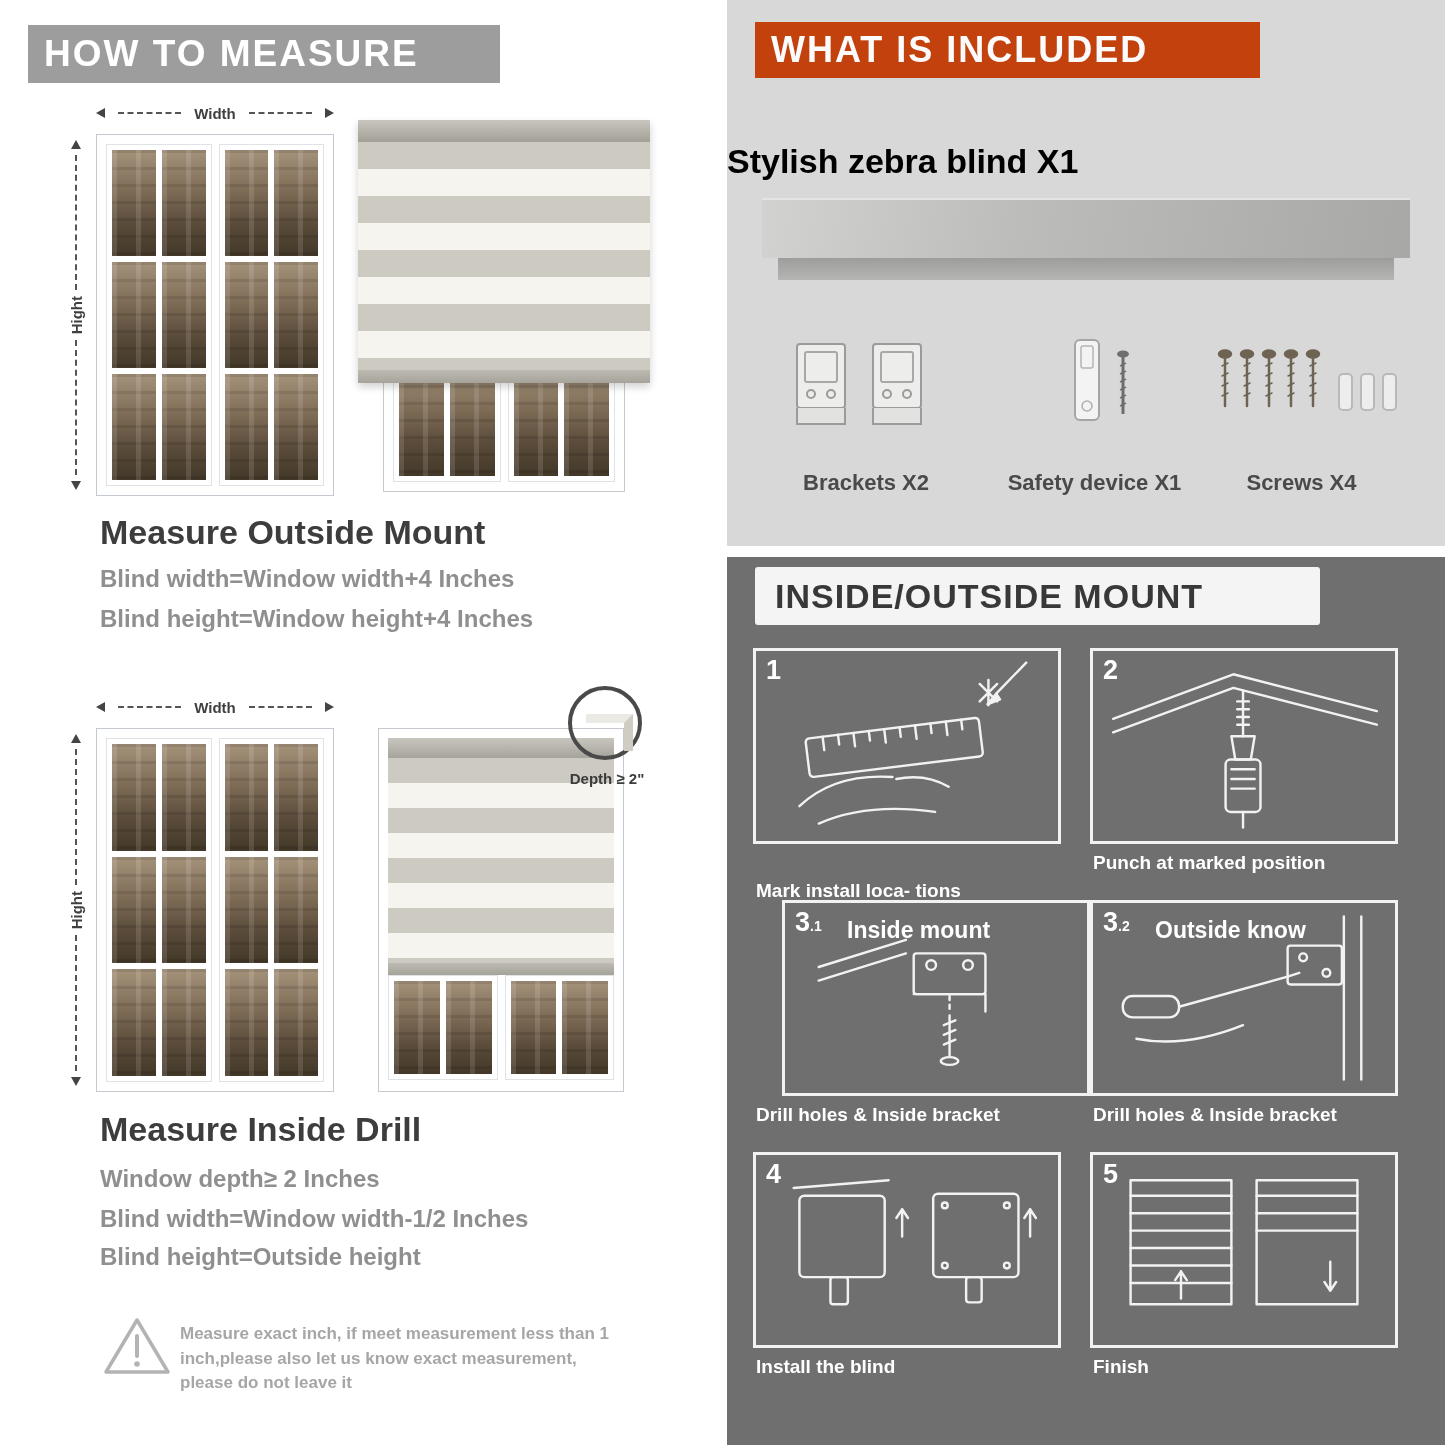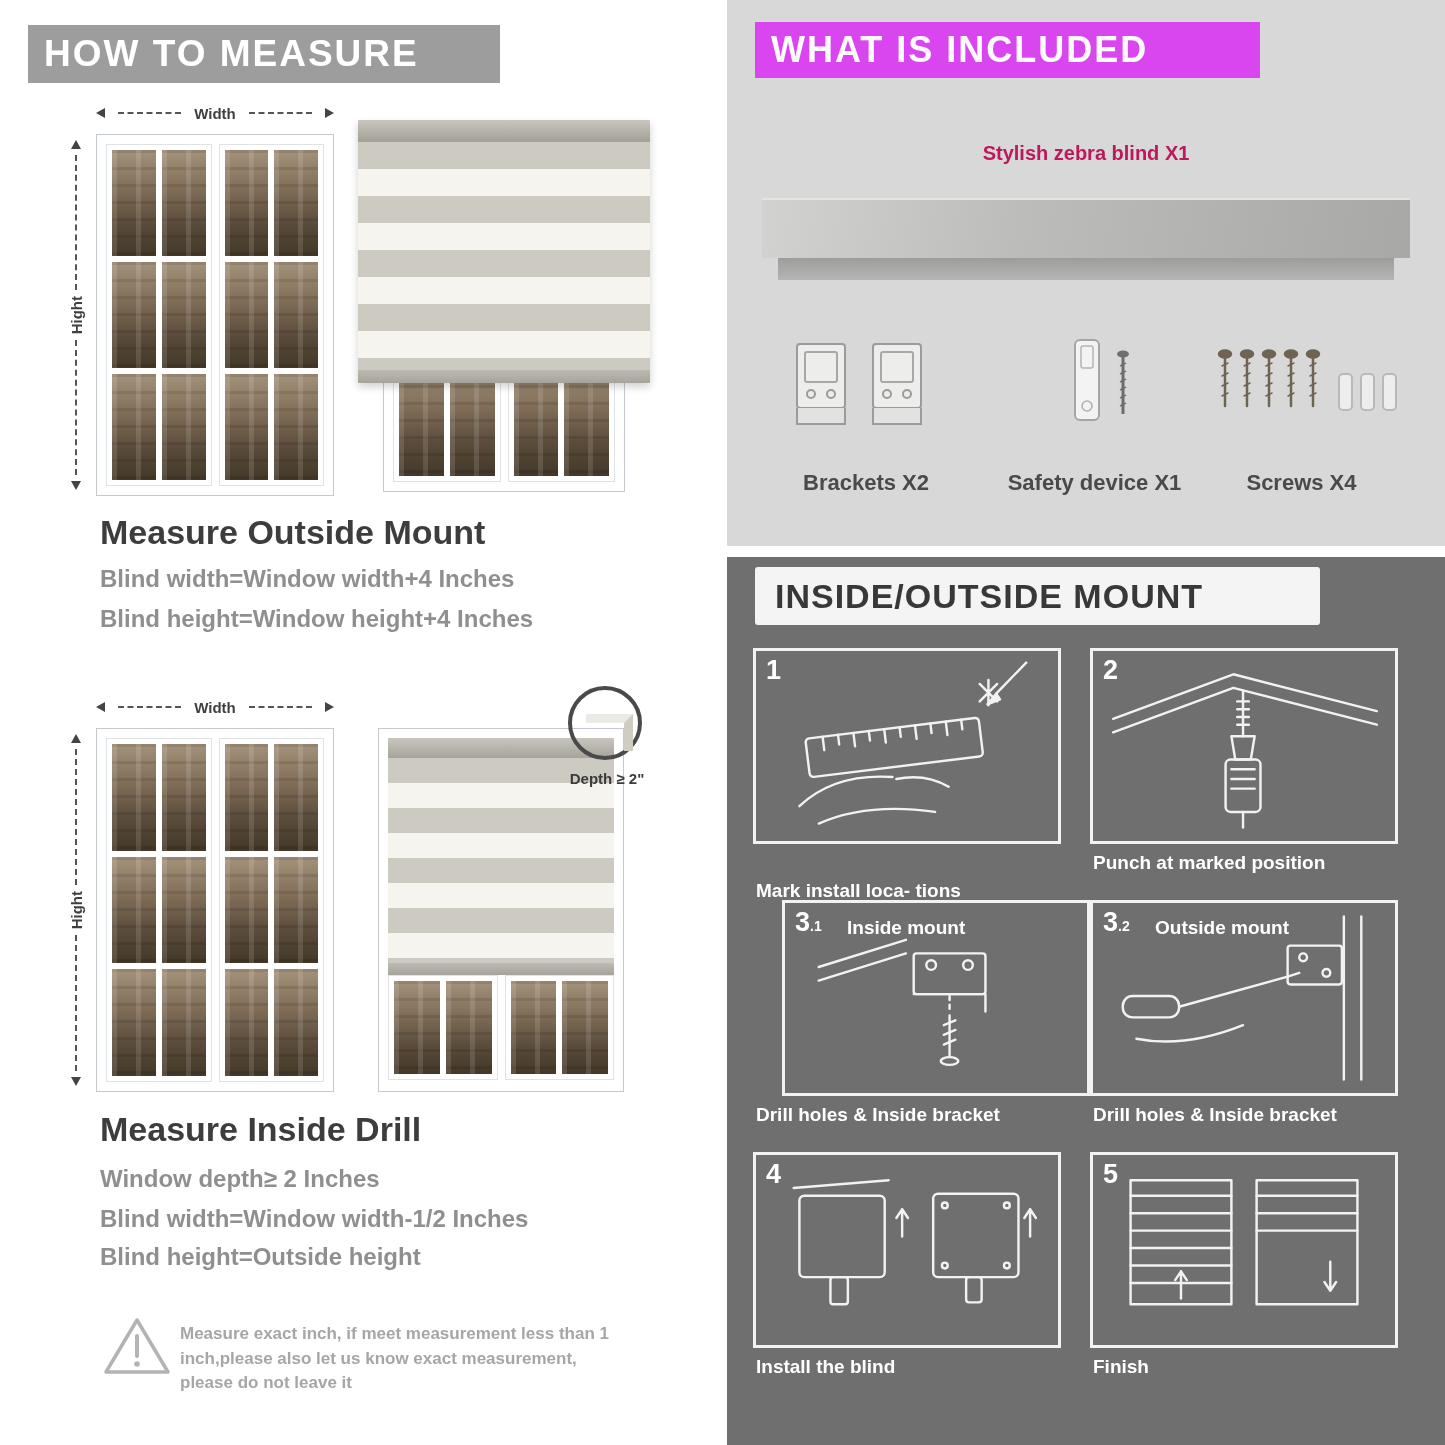--- a/index.html
+++ b/index.html
@@ -46,39 +46,39 @@
     border-top:9px solid #eceae4; border-right:9px solid #cfccc4; }
   .depth-label { position:absolute; font-size:15px; font-weight:bold; color:#3c3c3c; text-align:center; z-index:3; }
 
   .h1 { position:absolute; font-size:34px; font-weight:bold; color:#3d3d3d; }
   .line { position:absolute; font-size:24px; font-weight:bold; color:#8f8f8f; }
   .warning-text { position:absolute; left:180px; top:1322px; width:452px; font-size:17px; font-weight:bold; color:#a6a6a6; line-height:1.45; }
   .warning-svg { position:absolute; left:102px; top:1314px; }
 
   
   .right-top { position:absolute; left:727px; top:0; width:718px; height:546px; background:#d8d8d8; }
-  .banner-right { position:absolute; left:28px; top:22px; width:505px; height:56px; background:#d946ef;
+  .banner-right { position:absolute; left:28px; top:22px; width:505px; height:56px; background:#c2410c;
     color:#fbfbfb; font-size:36px; font-weight:bold; letter-spacing:2px; display:flex; align-items:center; padding-left:16px; }
-  .blind-title { position:absolute; left:0; top:142px; width:100%; text-align:center; font-size:20px; font-weight:bold; color:#be185d; }
+  .blind-title { position:absolute; left:0; top:142px; width:100%; text-align:left; font-size:34px; font-weight:bold; color:#000000; }
   .headrail-illus { position:absolute; left:35px; top:198px; width:648px; }
   .hr-main { height:60px; background:linear-gradient(100deg,#d2d2d0 0%,#bcbcba 40%,#a8a8a6 100%); border-top:2px solid #e4e4e2; }
   .hr-bottom { margin:0 16px; height:22px; background:linear-gradient(180deg,#9d9d9b,#b5b5b3); }
   .parts-row { position:absolute; display:flex; gap:12px; }
   .part-label { position:absolute; top:470px; font-size:22px; font-weight:bold; color:#4a4a4a; text-align:center; }
 
   
   .right-bottom { position:absolute; left:727px; top:557px; width:718px; height:888px; background:#6f6f6f; }
   .banner-mount { position:absolute; left:28px; top:10px; width:565px; height:58px; background:#f4f4f4; border-radius:3px;
     color:#383838; font-size:34px; font-weight:bold; letter-spacing:1px; display:flex; align-items:center; padding-left:20px; }
   .panel { position:absolute; width:308px; height:196px; border:3px solid #f2f2f2; }
   .panel svg { position:absolute; inset:0; width:100%; height:100%; }
   .panel svg * { stroke:#f2f2f2; fill:none; stroke-width:2.5; stroke-linecap:round; stroke-linejoin:round; }
   .step-num { position:absolute; top:4px; left:10px; color:#ffffff; font-size:27px; font-weight:bold; z-index:2; }
   .step-sub { font-size:14px; }
-  .step-title { position:absolute; top:14px; left:62px; color:#ffffff; font-size:19px; font-weight:bold; z-index:2; }
+  .step-title { position:absolute; top:14px; left:62px; color:#ffffff; font-size:23px; font-weight:bold; z-index:2; }
   .caption { position:absolute; width:330px; color:#ffffff; font-size:19px; font-weight:bold; }
 </style>
 </head>
 <body>
 
 <div>
 
   <div class="banner-left">HOW TO MEASURE</div>
 
   <div class="h-measure" style="left:96px;top:106px;width:238px;">
@@ -328,21 +328,21 @@
         <path d="M165 96 v18" stroke-dasharray="4 5"></path>
         <line x1="165" y1="116" x2="165" y2="158"></line>
         <path d="M159 126 l12 -5 M159 136 l12 -5 M159 146 l12 -5"></path>
         <ellipse cx="165" cy="163" rx="9" ry="4"></ellipse>
       </svg>
     </div>
     <div class="caption" style="left:29px;top:547px;">Drill holes &amp;  Inside bracket</div>
 
     <div class="panel" style="left:363px;top:343px;">
       <div class="step-num"><span>3</span><span class="step-sub">.2</span></div>
-      <div class="step-title">Outside mount</div>
+      <div class="step-title">Outside know</div>
       <svg viewBox="0 0 302 196">
         <path d="M254 14 V182 M272 14 V182"></path>
         <rect x="196" y="44" width="56" height="40" rx="3"></rect>
         <circle cx="212" cy="56" r="4"></circle>
         <circle cx="236" cy="72" r="4"></circle>
         <rect x="26" y="96" width="58" height="22" rx="10"></rect>
         <line x1="84" y1="107" x2="196" y2="76"></line>
         <path d="M196 76 l12 -4"></path>
         <path d="M40 140 Q90 150 150 126"></path>
       </svg>

